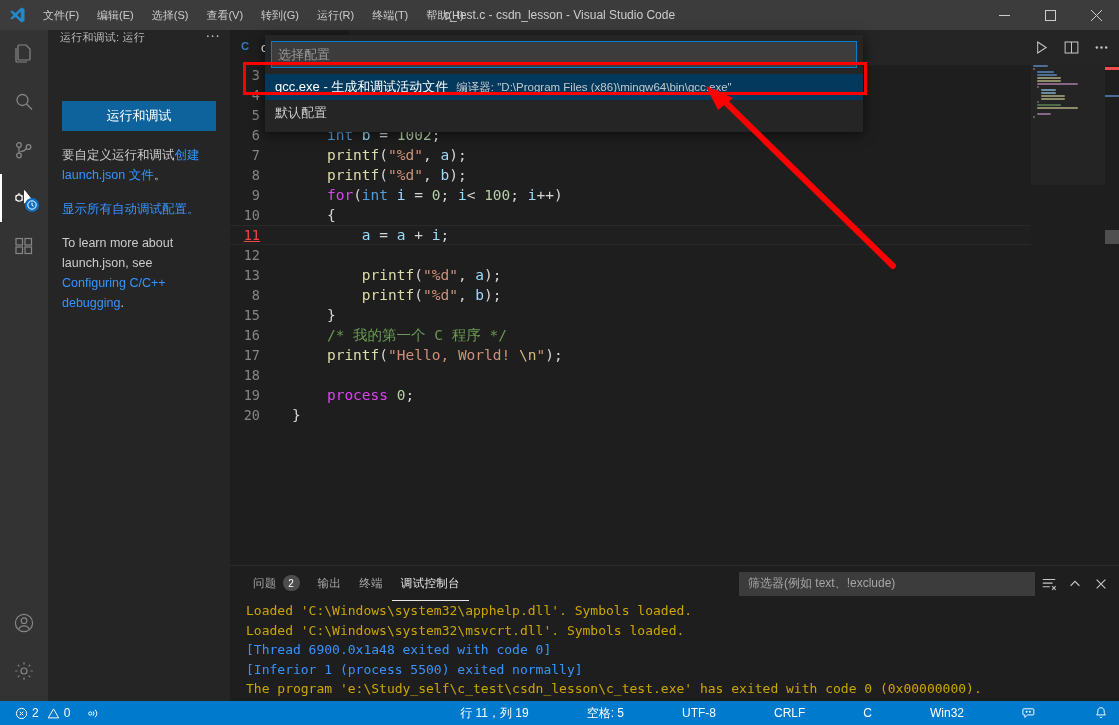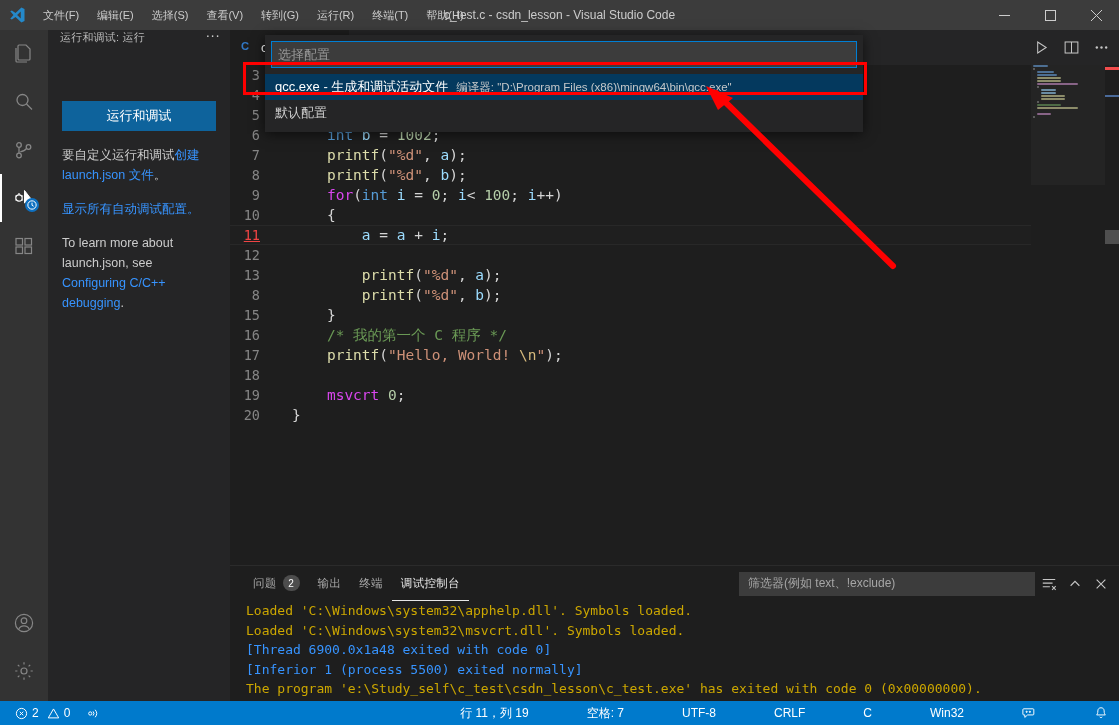--- a/index.html
+++ b/index.html
@@ -349,21 +349,21 @@
         <div class="code-row"><div class="gutter">9</div><div class="codetext"><span class="ind-guide">    </span><span class="kw2">for</span><span class="pun">(</span><span class="kw">int</span><span class="op"> </span><span class="var">i</span><span class="op"> = </span><span class="num">0</span><span class="pun">; </span><span class="var">i</span><span class="op">&lt; </span><span class="num">100</span><span class="pun">; </span><span class="var">i</span><span class="op">++)</span></div></div>
         <div class="code-row"><div class="gutter">10</div><div class="codetext"><span class="ind-guide">    </span><span class="pun">{</span></div></div>
         <div class="code-row" style="background: rgb(31, 31, 31); box-shadow: rgb(40, 40, 40) 0px 1px 0px inset, rgb(40, 40, 40) 0px -1px 0px inset;"><div class="gutter cur">11</div><div class="codetext"><span class="ind-guide">        </span><span class="var">a</span><span class="op"> = </span><span class="var">a</span><span class="op"> + </span><span class="var">i</span><span class="pun">;</span></div></div>
         <div class="code-row"><div class="gutter">12</div></div>
         <div class="code-row"><div class="gutter">13</div><div class="codetext"><span class="ind-guide">        </span><span class="fn">printf</span><span class="pun">(</span><span class="str">"%d"</span><span class="pun">, </span><span class="var">a</span><span class="pun">);</span></div></div>
         <div class="code-row"><div class="gutter">8</div><div class="codetext"><span class="ind-guide">        </span><span class="fn">printf</span><span class="pun">(</span><span class="str">"%d"</span><span class="pun">, </span><span class="var">b</span><span class="pun">);</span></div></div>
         <div class="code-row"><div class="gutter">15</div><div class="codetext"><span class="ind-guide">    </span><span class="pun">}</span></div></div>
         <div class="code-row"><div class="gutter">16</div><div class="codetext"><span class="ind-guide">    </span><span class="cmt">/* 我的第一个 C 程序 */</span></div></div>
         <div class="code-row"><div class="gutter">17</div><div class="codetext"><span class="ind-guide">    </span><span class="fn">printf</span><span class="pun">(</span><span class="str">"Hello, World! </span><span class="esc">\n</span><span class="str">"</span><span class="pun">);</span></div></div>
         <div class="code-row"><div class="gutter">18</div><div class="codetext"></div></div>
-        <div class="code-row"><div class="gutter">19</div><div class="codetext"><span class="ind-guide">    </span><span class="kw2">msvcrt</span><span class="op"> </span><span class="num">0</span><span class="pun">;</span></div></div>
+        <div class="code-row"><div class="gutter">19</div><div class="codetext"><span class="ind-guide">    </span><span class="kw2">process</span><span class="op"> </span><span class="num">0</span><span class="pun">;</span></div></div>
         <div class="code-row"><div class="gutter">20</div><div class="codetext"><span class="pun">}</span></div></div>
       </div>
 
     <div class="minimap" id="minimap">
       <div class="mm-slider"></div>
     <div class="mm-line" style="margin-left: 2px; width: 15px; background: rgb(74, 111, 150);"></div>
         <div class="mm-line" style="margin-left: 2px; width: 1.5px; background: rgb(110, 110, 110);"></div>
         <div class="mm-line" style="margin-left: 6px; width: 16.5px; background: rgb(74, 111, 150);"></div>
         <div class="mm-line" style="margin-left: 6px; width: 19.5px; background: rgb(74, 111, 150);"></div>
         <div class="mm-line" style="margin-left: 6px; width: 24px; background: rgb(143, 143, 106);"></div>
@@ -472,21 +472,21 @@
       <div class="st-item">
         <svg width="15" height="13" viewBox="0 0 18 16" fill="none" stroke="#ffffff" stroke-width="1.2">
           <circle cx="5" cy="8" r="2"></circle>
             <path d="M8.5 5.4 A4 4 0 0 1 8.5 10.6"></path>
             <path d="M11 3.4 A7 7 0 0 1 11 12.6"></path>
         </svg>
       </div>
     </div>
     <div class="sb-right" id="status-right">
         <div class="st-item">行 11，列 19</div>
-        <div class="st-item">空格: 7</div>
+        <div class="st-item">空格: 5</div>
         <div class="st-item">UTF-8</div>
         <div class="st-item">CRLF</div>
         <div class="st-item">C</div>
         <div class="st-item">Win32</div>
         <div class="st-item">
           <svg width="14" height="14" viewBox="0 0 16 16" fill="none" stroke="#ffffff" stroke-width="1.1">
             <path d="M2 3.2h10.5a1 1 0 0 1 1 1v5a1 1 0 0 1-1 1H6.4L3.2 13V10.2H2a1 1 0 0 1-1-1v-5a1 1 0 0 1 1-1z"></path>
             <circle cx="5.3" cy="6.6" r=".7" fill="#fff"></circle>
             <circle cx="9" cy="6.6" r=".7" fill="#fff"></circle>
           </svg>

